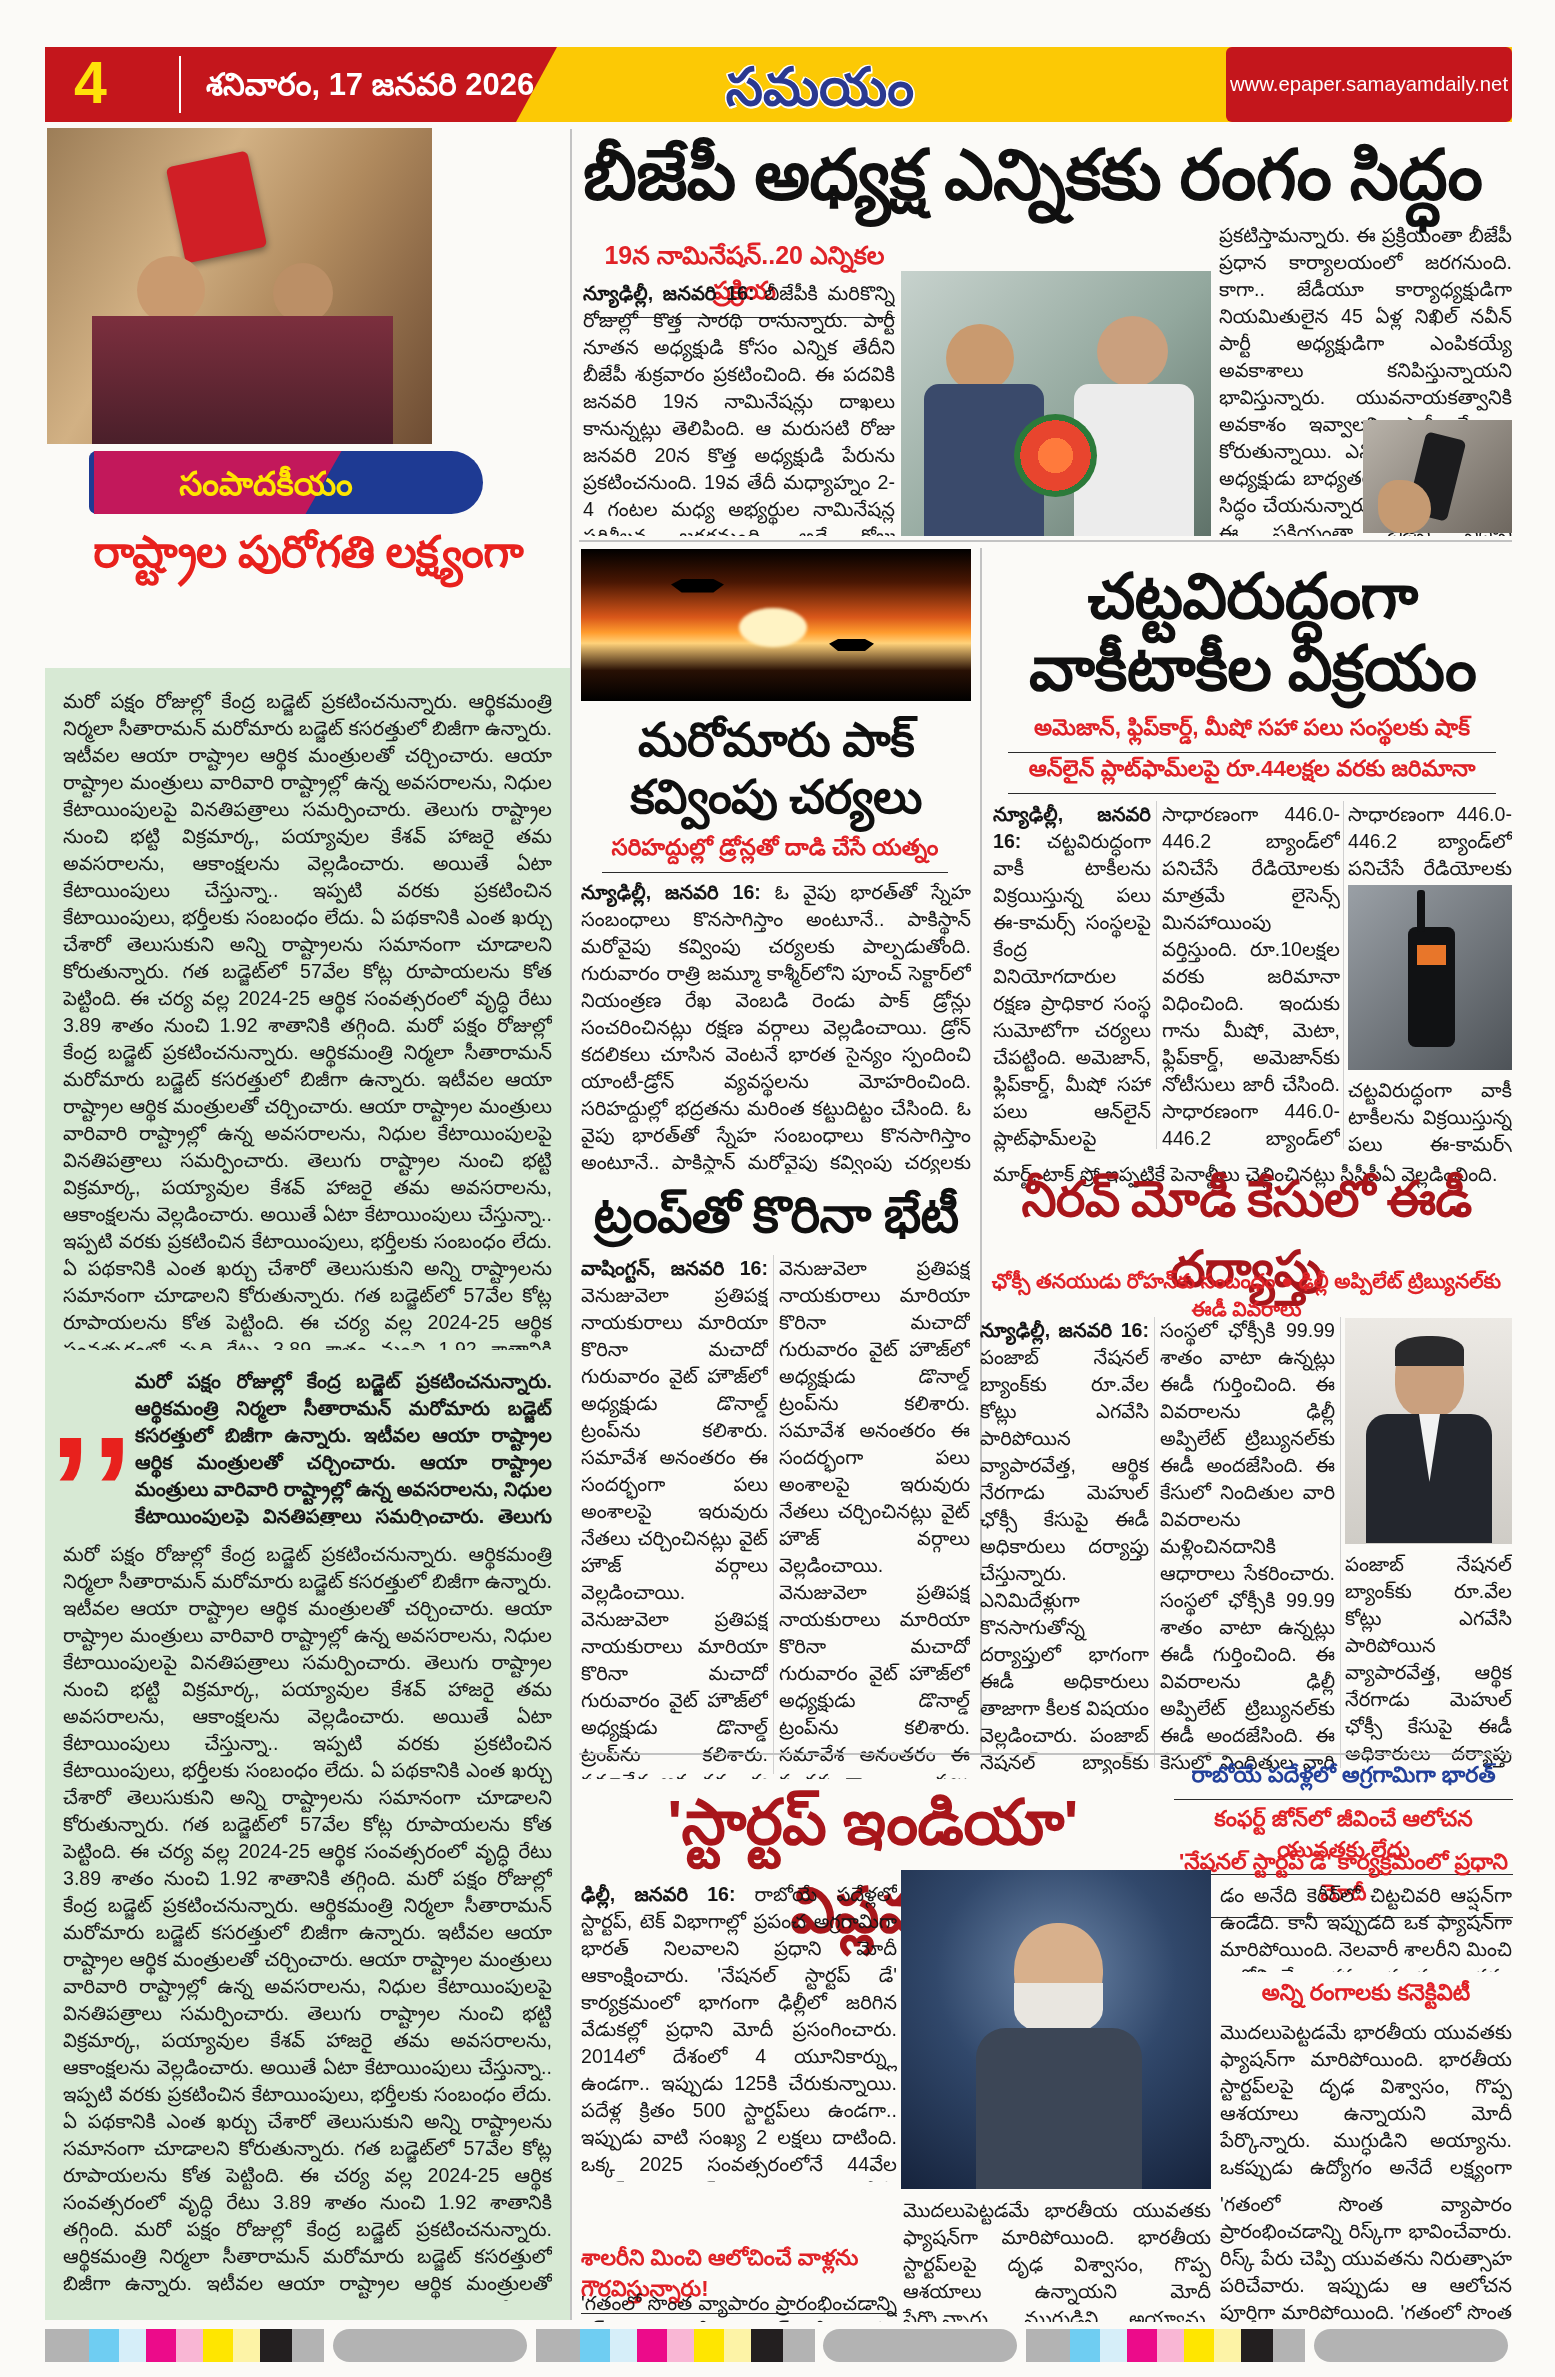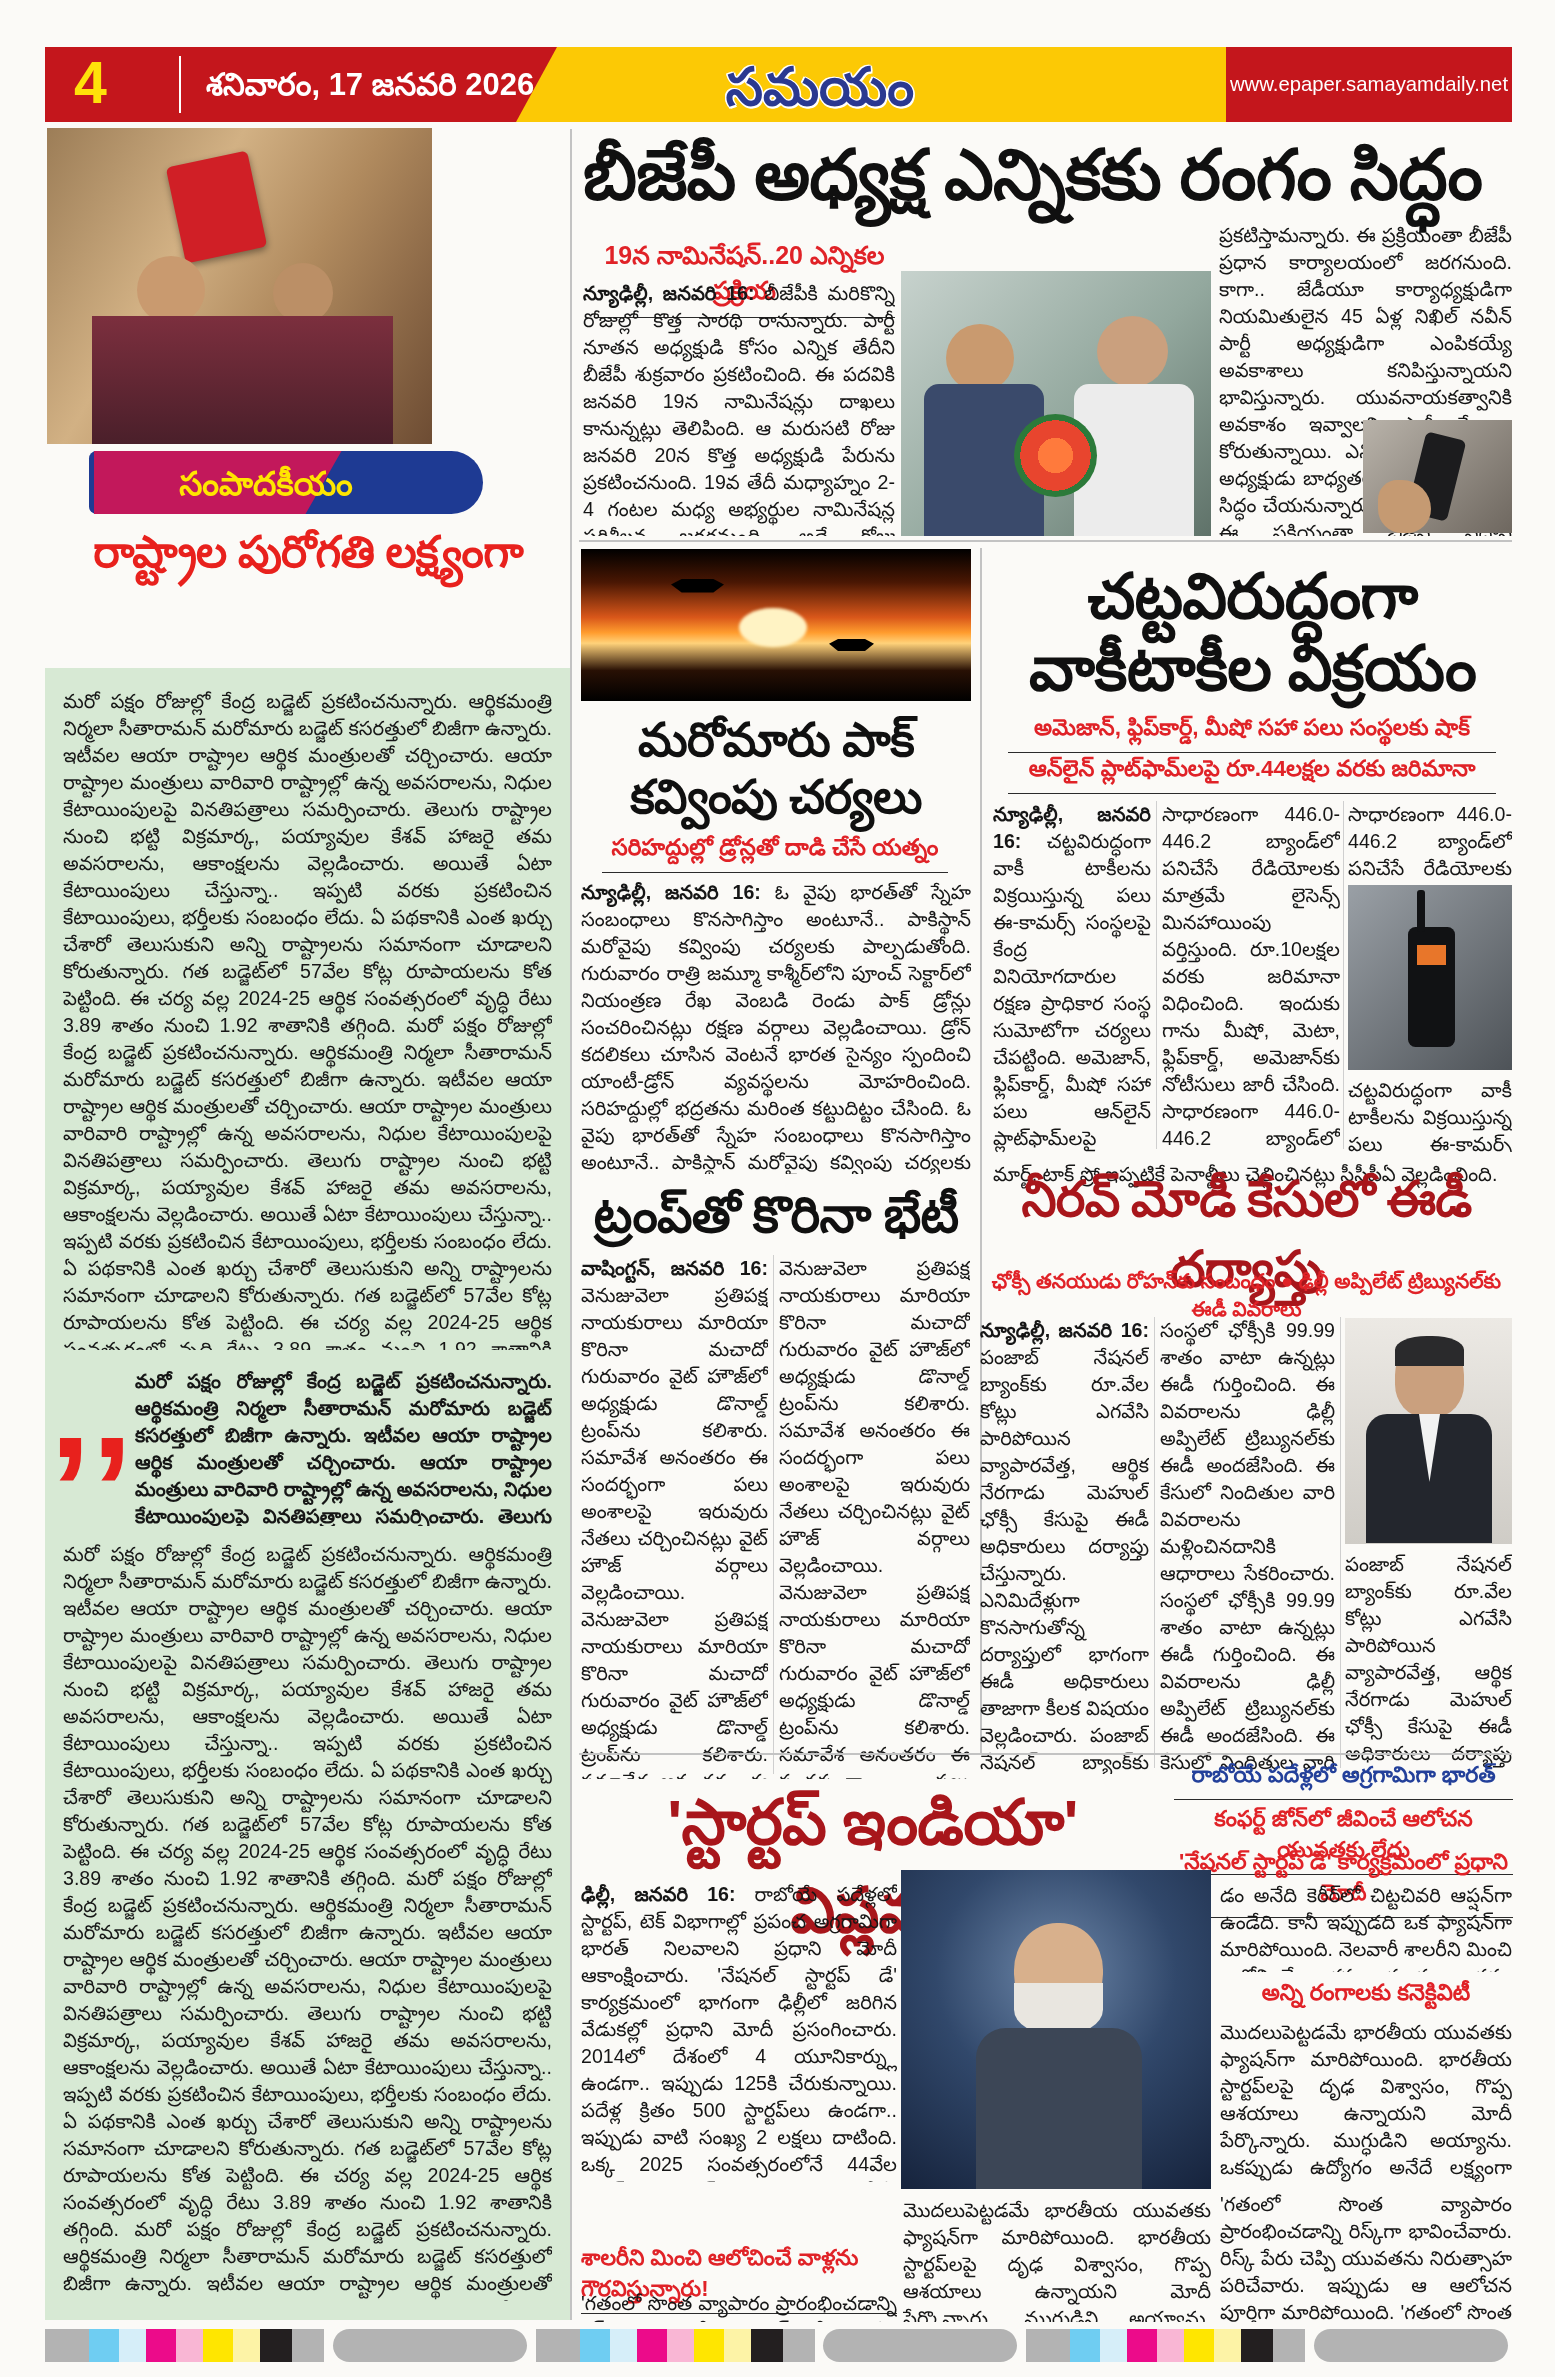--- a/index.html
+++ b/index.html
@@ -26,21 +26,21 @@
 
 <div class="page">
 
   <div class="abs" style="left:45px;top:47px;width:1467px;height:75px;background:#fcc905;">
     <div class="abs" style="left:0;top:0;width:512px;height:75px;background:#c4161c;clip-path:polygon(0 0,100% 0,calc(100% - 41px) 100%,0 100%);">
       <div class="abs" style="left:29px;top:1.5px;font-size:59px;font-weight:800;color:#ffe10a;">4</div>
       <div class="abs" style="left:134px;top:9px;width:2.3px;height:57px;background:#ffffff;"></div>
       <div class="abs" style="left:161px;top:19.6px;font-size:31px;font-weight:bold;color:#ffffff;white-space:nowrap;">శనివారం, 17 జనవరి 2026</div>
     </div>
     <div class="abs masthead ctr" style="left:632px;top:9px;width:286px;font-size:53px;">సమయం</div>
-    <div class="abs" style="left:1181px;top:0;width:286px;height:75px;background:#c4161c;">
+    <div class="abs" style="left:1181px;top:0;width:286px;height:75px;background:#c4161c;border-radius:6px;">
       <div class="abs ctr" style="left:0;top:25.6px;width:286px;font-size:20.3px;color:#ffffff;">www.epaper.samayamdaily.net</div>
     </div>
   </div>
 
   <div class="ph" style="left:47px;top:128px;width:385px;height:316px;background:linear-gradient(120deg,#9c7d57 0%,#d2b184 35%,#b08a5e 60%,#6d4c33 100%);">
     <div class="abs" style="left:128px;top:30px;width:83px;height:98px;background:#d01f26;border-radius:6px;transform:rotate(-12deg);box-shadow:0 3px 7.5px rgba(0,0,0,.4);"></div>
     <div class="abs" style="left:90px;top:128px;width:68px;height:68px;border-radius:50%;background:#c99a6f;"></div>
     <div class="abs" style="left:226px;top:135px;width:60px;height:60px;border-radius:50%;background:#bb8f66;"></div>
     <div class="abs" style="left:45px;top:188px;width:301px;height:128px;background:linear-gradient(180deg,#7c2f3e,#4a1f2a);"></div>
   </div>

